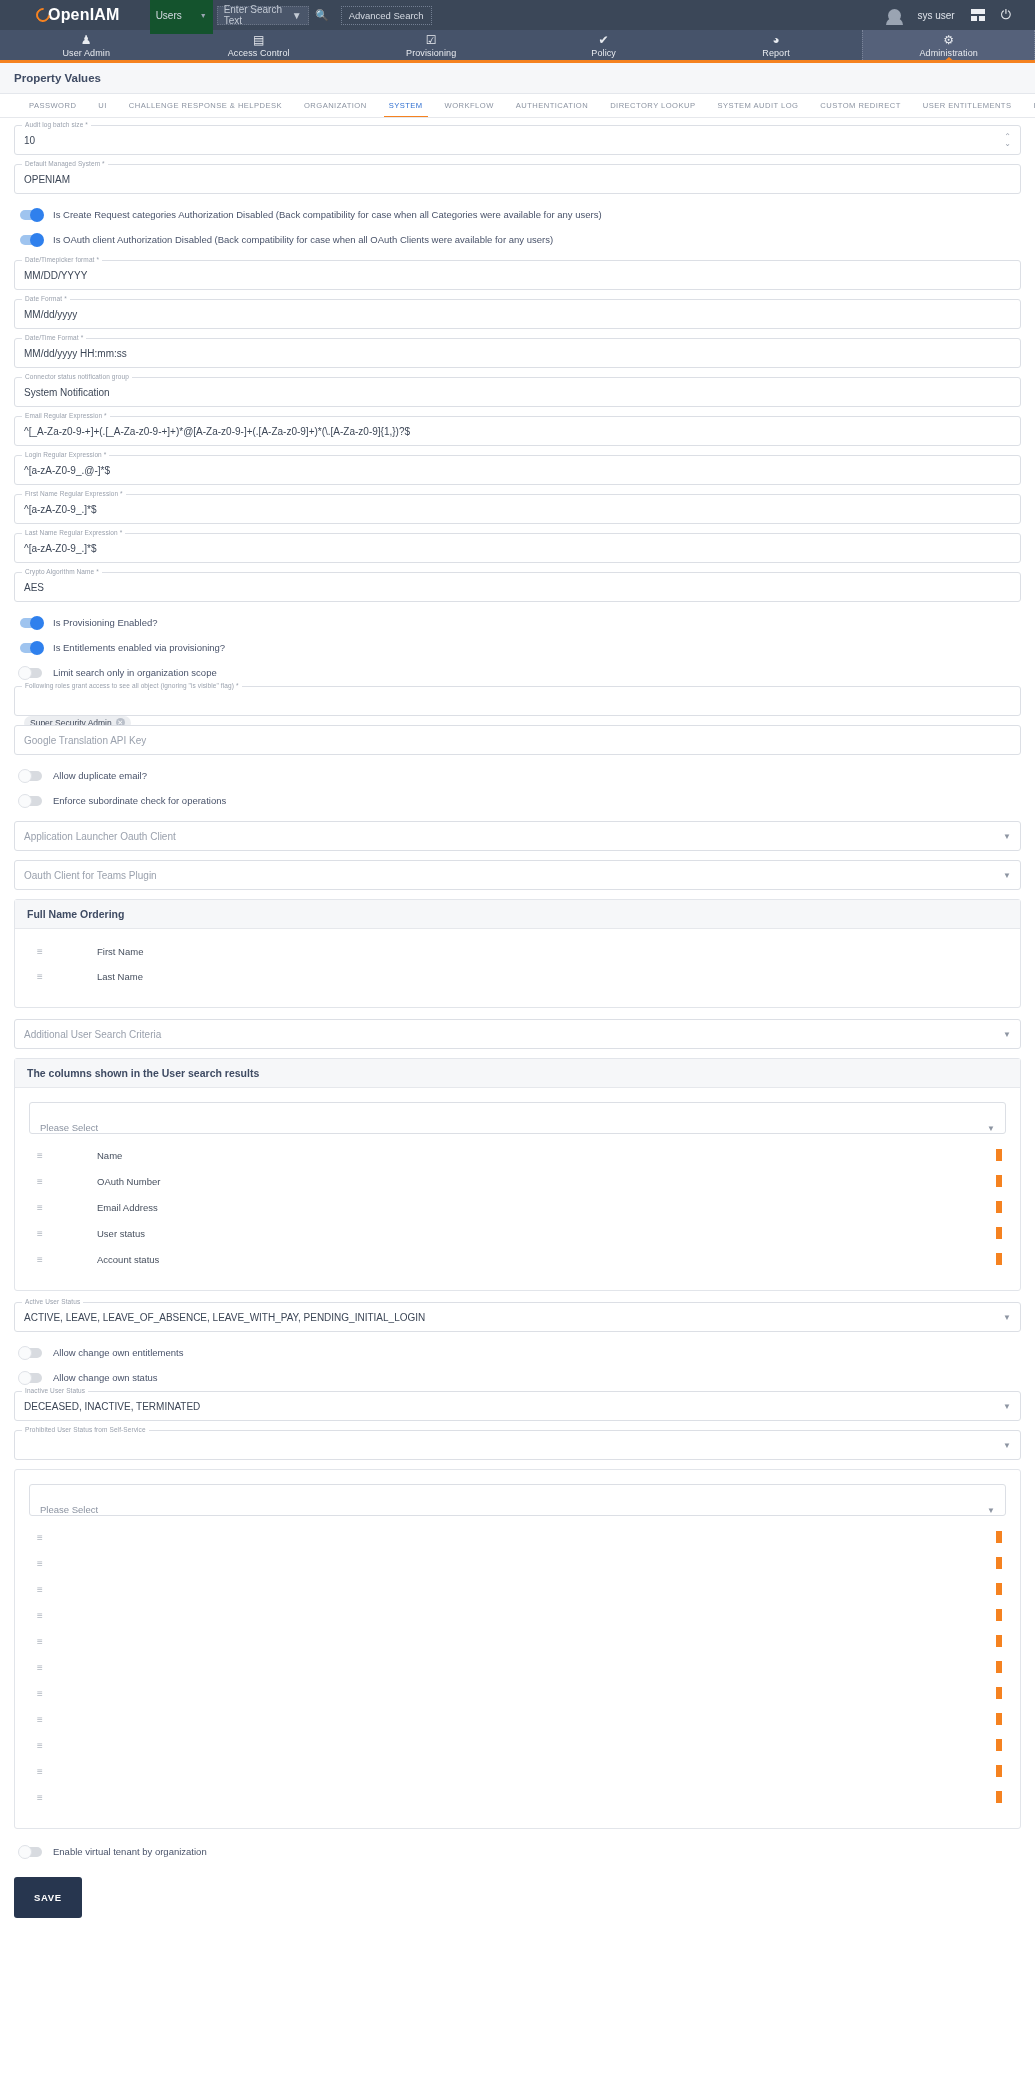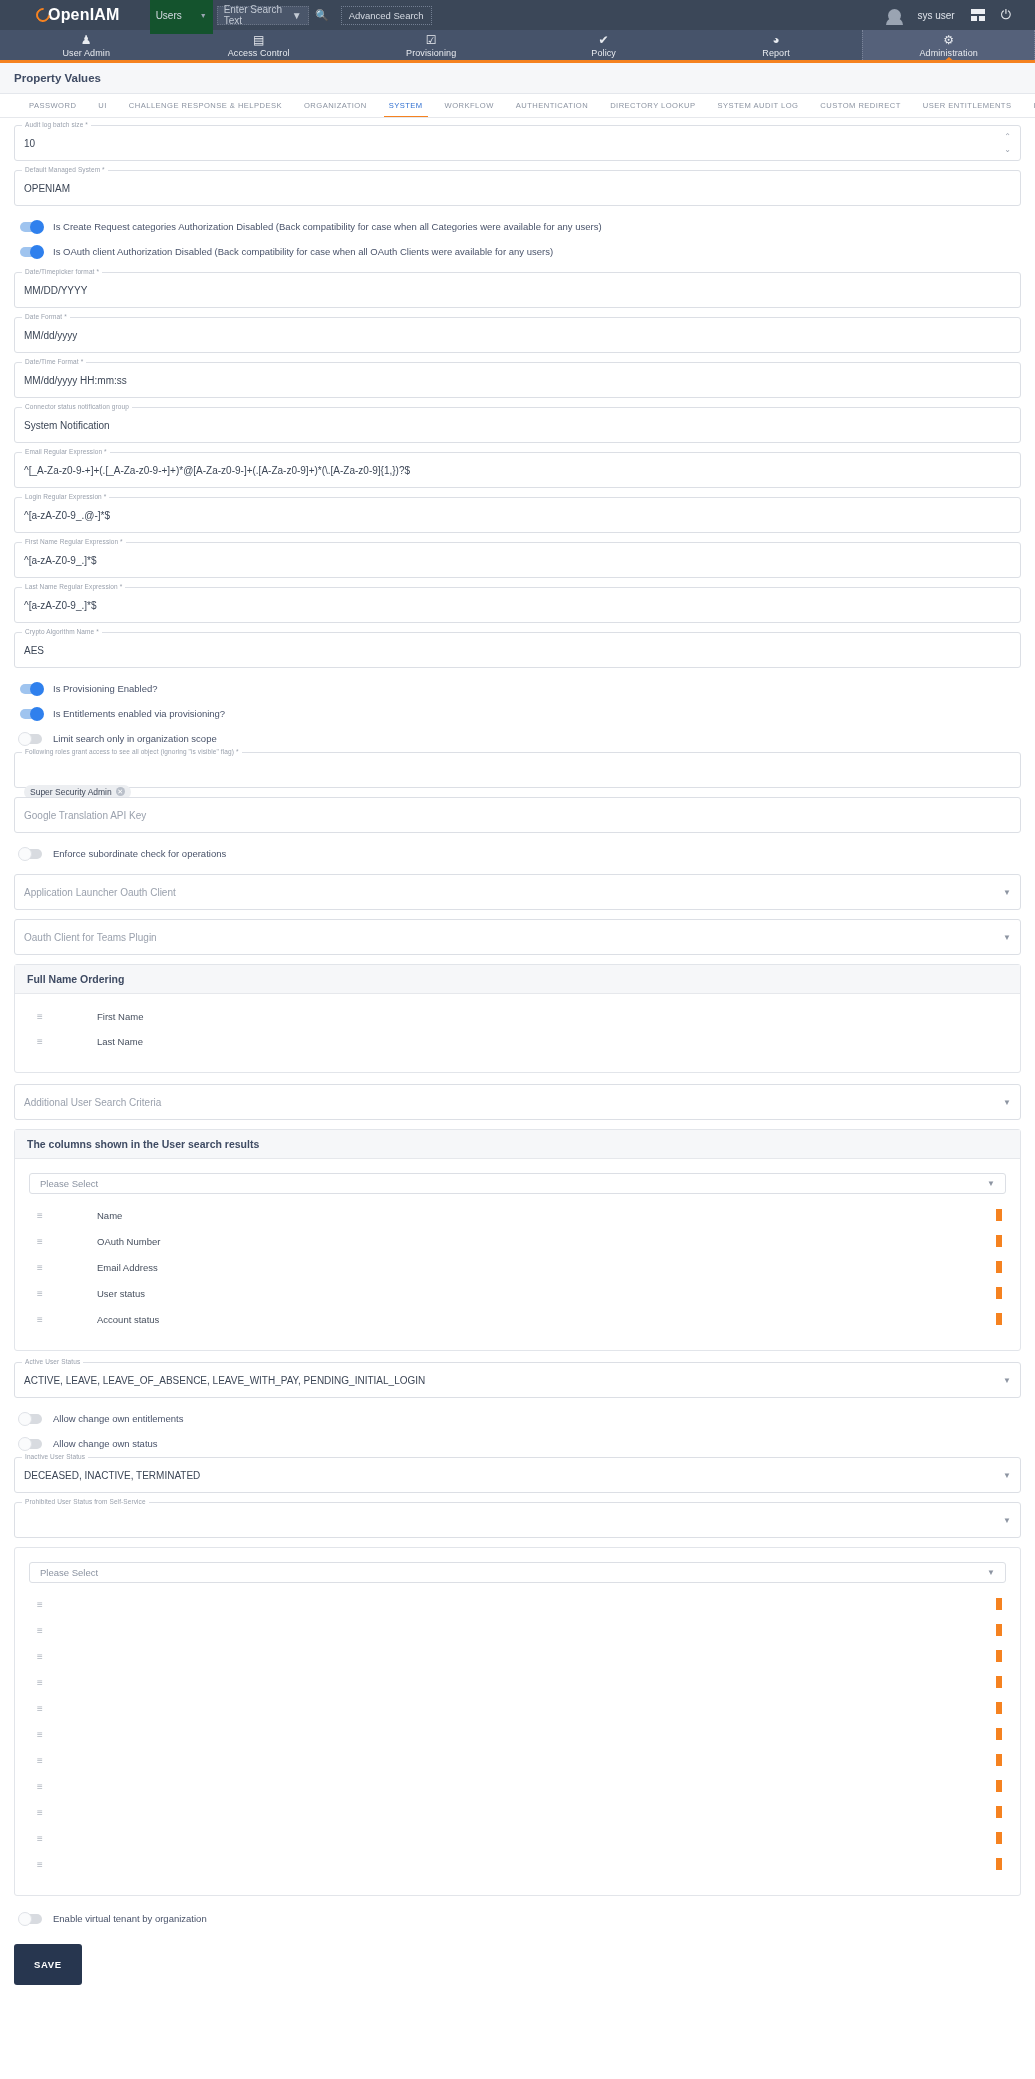--- a/index.html
+++ b/index.html
@@ -94,21 +94,21 @@
   .tab.active{ color:#2f6fd0; }
   .tab.active:after{
     content:""; position:absolute; left:6px; right:6px; bottom:0; height:2px; background:#f58220;
   }
 
   .content{ padding:7px 14px 20px 14px; }
 
   
   .field{
     position:relative; border:1px solid #dcdfe5; border-radius:3px;
-    height:36px; margin-bottom:9px; background:#fff; display:flex; align-items:center;
+    height:30px; margin-bottom:9px; background:#fff; display:flex; align-items:center;
     padding:0 9px;
   }
   .field .lg{
     position:absolute; top:-5px; left:7px; background:#fff; padding:0 3px;
     font-size:6.5px; color:#9aa1ad; letter-spacing:.1px; white-space:nowrap;
   }
   .field .val{ font-size:10px; color:#3c4656; }
   .field .ph{ font-size:10px; color:#9aa1ad; }
   .field .caret-dn{
     margin-left:auto; color:#8d95a2; font-size:8px;
@@ -148,21 +148,21 @@
   .drag-row{
     display:flex; align-items:center; padding:7px 0 7px 10px; gap:16px;
   }
   .drag-h{ width:20px; color:#b1b7c0; font-size:10px; letter-spacing:-1px; flex:none; cursor:grab;}
   .drag-h:before{ content:"\2261"; }
   .drag-label{ font-size:9.5px; color:#47505f; margin-left:24px;}
   .drag-dot{
     margin-left:auto; width:6px; height:12px; background:#f58220; flex:none; margin-right:6px;
   }
   .select-inline{
-    border:1px solid #dcdfe5; border-radius:3px; height:21px; display:flex; align-items:center;
+    border:1px solid #dcdfe5; border-radius:3px; height:32px; display:flex; align-items:flex-end;
     padding:0 10px; margin:4px 2px 8px 2px; font-size:9.5px; color:#8b93a1; background:#fff;
   }
   .select-inline .caret-dn{ margin-left:auto; color:#8d95a2; font-size:8px;}
 
   .save-btn{
     background:#27364f; color:#fff; border:none; border-radius:3px;
     font-size:9.5px; font-weight:700; letter-spacing:.6px;
     padding:15px 20px; margin-top:12px; cursor:pointer;
     font-family:"Liberation Sans", sans-serif;
   }
@@ -348,20 +348,26 @@
     <span class="chip">
       <span>Super Security Admin</span>
       <span class="x">✕</span>
     </span>
   </div>
 
   <div class="field">
     <span class="ph">Google Translation API Key</span>
   </div>
 
+  <div class="toggle-row">
+    <span class="tg off">
+        <i class="knob"></i>
+      </span>
+    <span class="tg-label">Allow duplicate email?</span>
+  </div>
 
   <div class="toggle-row">
     <span class="tg off">
         <i class="knob"></i>
       </span>
     <span class="tg-label">Enforce subordinate check for operations</span>
   </div>
 
   <div class="spacer-sm"></div>
 

